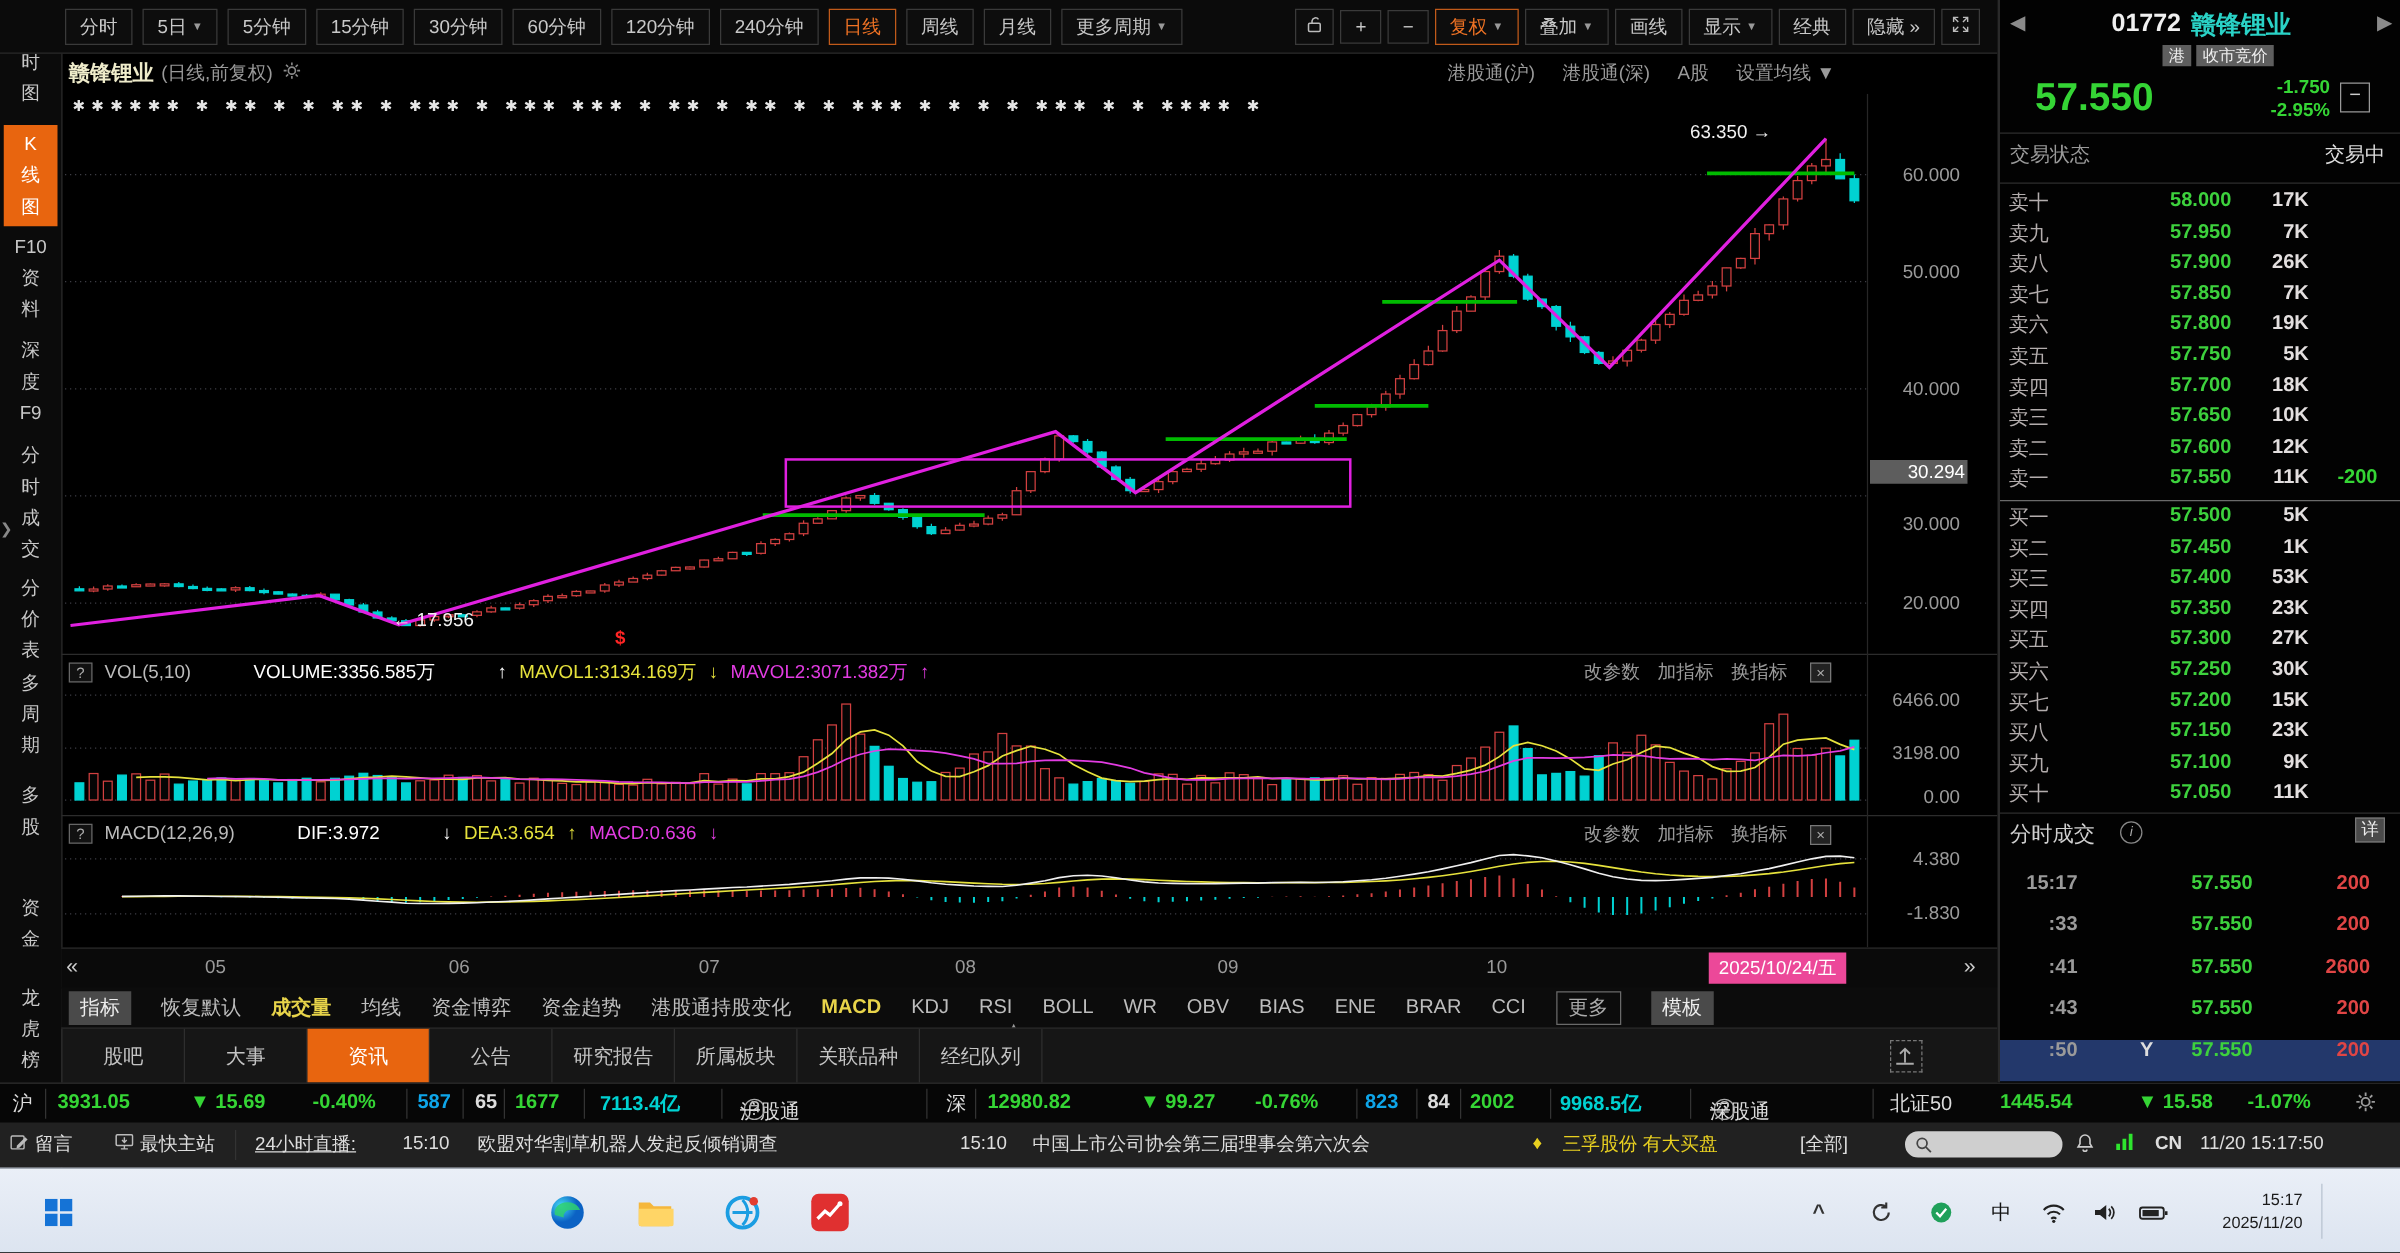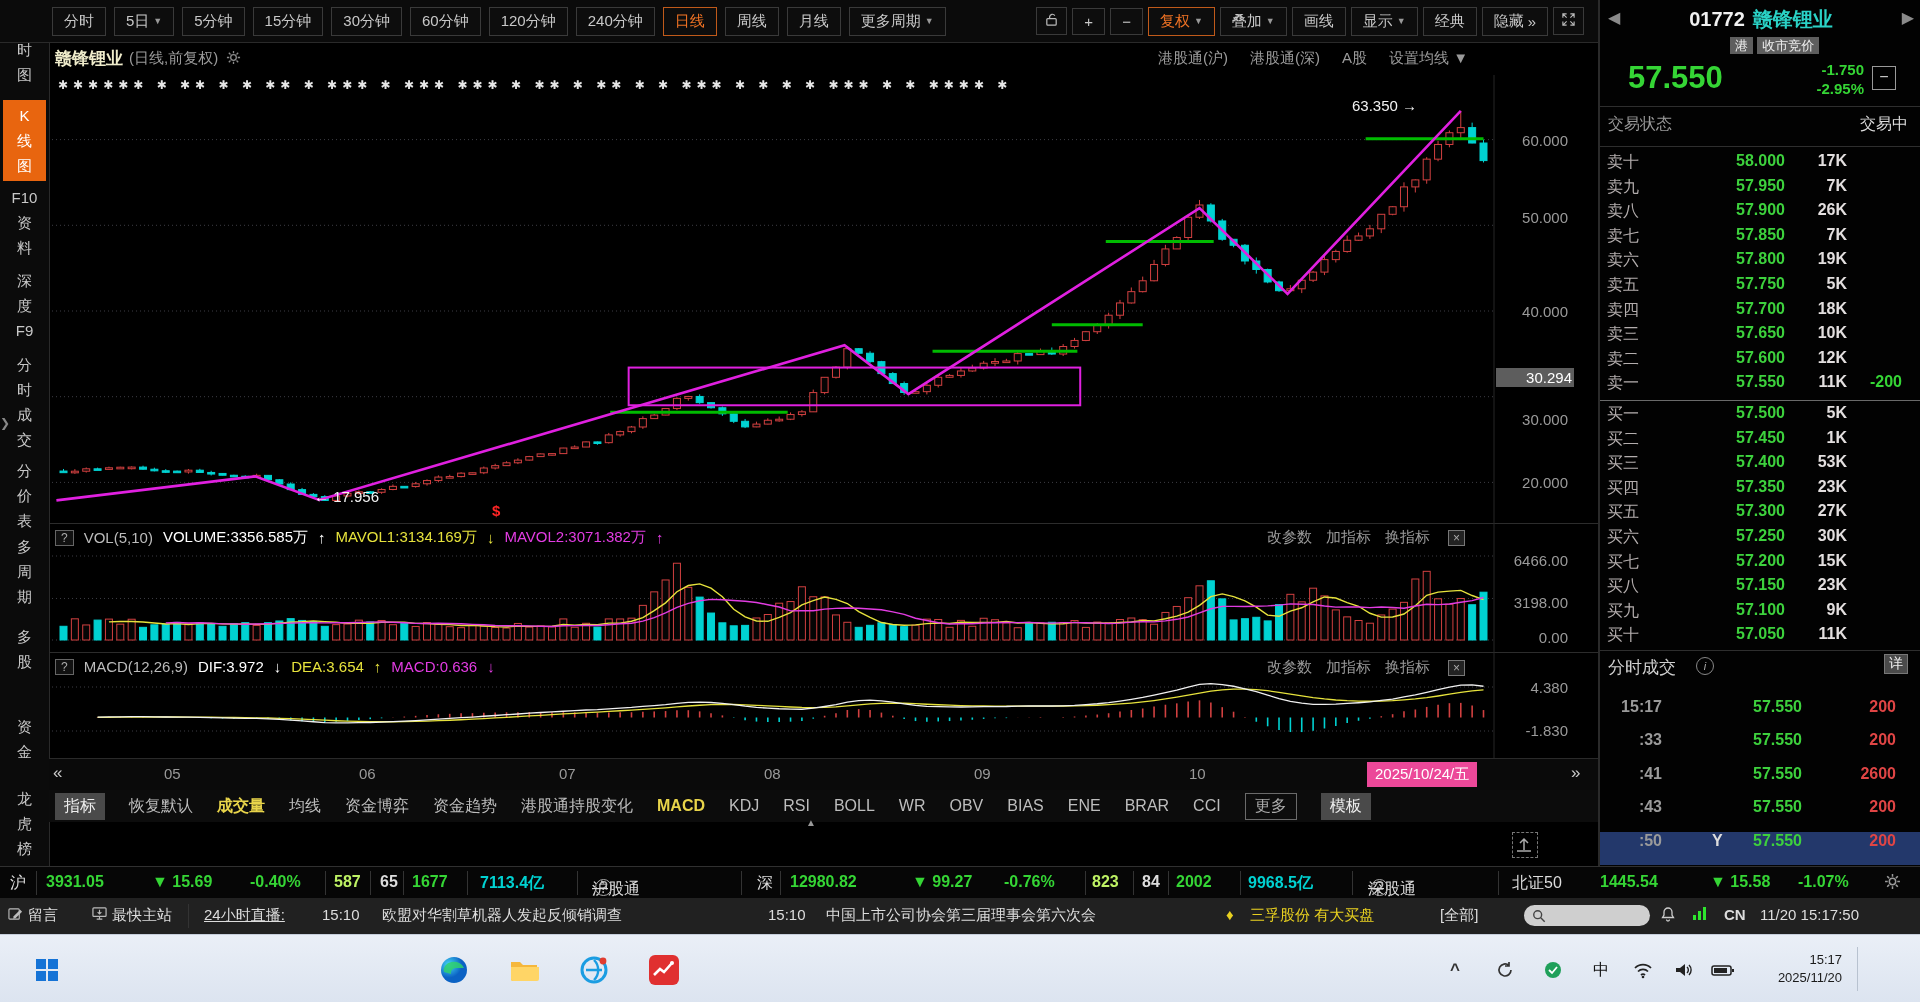--- a/index.html
+++ b/index.html
@@ -27,21 +27,21 @@
            letter-spacing:5px;white-space:nowrap;overflow:hidden;}
   
   .ylab{position:absolute;width:72px;text-align:right;color:#9a9a9a;font-size:15px;}
   .ytag{position:absolute;width:76px;text-align:right;color:#fff;background:#5d5d5d;font-size:15px;
         padding:1px 2px 1px 0;}
   .annot{position:absolute;color:#f2f2f2;font-size:15px;white-space:nowrap;}
   
   .ind-header{position:absolute;left:55px;display:flex;align-items:center;gap:10px;font-size:15px;}
   .qbox{border:1px solid #666;color:#aaa;font-size:12px;padding:0px 5px;background:#111;}
   .ind-name{color:#bbb;}
-  .wv{color:#fff;} .yv{color:#e6e23c;} .mv{color:#e23ce2;}
+  .wv{color:#fff;margin-left:40px;} .yv{color:#e6e23c;} .mv{color:#e23ce2;}
   .ind-ctrl{position:absolute;display:flex;gap:14px;color:#9a9a9a;font-size:15px;align-items:center;}
   .xbox{border:1px solid #777;color:#aaa;font-size:12px;padding:0 4px;margin-left:4px;background:#222;}
   
   #xaxis{position:absolute;left:49px;top:758px;width:1549px;height:32px;background:#0a0a0a;
          border-top:1px solid #2a2a2a;border-bottom:1px solid #2a2a2a;}
   .month{position:absolute;top:6px;color:#9a9a9a;font-size:15px;}
   #xdate{position:absolute;left:1318px;top:3px;background:#ec4899;color:#fff;padding:3px 8px;font-size:15px;}
   #xback{position:absolute;left:4px;top:4px;color:#ccc;font-size:17px;}
   #xfwd{position:absolute;left:1522px;top:4px;color:#ccc;font-size:17px;}
   
@@ -55,21 +55,21 @@
   #content-tabs{position:absolute;left:49px;top:822px;width:1549px;height:44px;background:#161616;
                 border-top:1px solid #2a2a2a;display:flex;align-items:stretch;}
   .ctab{width:97px;display:flex;align-items:center;justify-content:center;color:#c4c4c4;
         font-size:16px;border-right:1px solid #2e2e2e;}
   .ctab:first-child{border-left:1px solid #2e2e2e;}
   .ctab.on{background:#e8650f;color:#fff;}
   
   #indexbar{position:absolute;left:0;top:866px;width:1920px;height:32px;background:#060606;
             border-top:1px solid #303030;}
   #indexbar span{position:absolute;top:6px;font-size:16px;white-space:nowrap;}
-  .g{color:#35d535;} .r{color:#bef264;} .w{color:#ddd;} .c{color:#00d2d2;} .b{font-weight:bold;}
+  .g{color:#35d535;} .r{color:#0ea5e9;} .w{color:#ddd;} .c{color:#00d2d2;} .b{font-weight:bold;}
   .isep{position:absolute;top:4px;width:1px;height:24px;background:#333;}
   #newsbar{position:absolute;left:0;top:898px;width:1920px;height:36px;background:#212121;}
   #newsbar span{position:absolute;top:8px;font-size:15px;white-space:nowrap;}
   .qcirc{display:inline-block;width:15px;height:15px;border:1px solid #aaa;border-radius:50%;
          text-align:center;line-height:15px;font-size:11px;color:#bbb;}
   
   #panel{position:absolute;left:1598px;top:0;width:322px;height:866px;background:#020202;
          border-left:2px solid #2a2a2a;}
   #p-header{position:absolute;left:0;top:6px;width:322px;display:flex;align-items:center;justify-content:center;gap:8px;}
   #p-code{color:#f0f0f0;font-size:20px;font-weight:bold;}
@@ -898,20 +898,30 @@
       <span class="itab">OBV</span>
       <span class="itab">BIAS</span>
       <span class="itab">ENE</span>
       <span class="itab">BRAR</span>
       <span class="itab">CCI</span>
       <span class="itab outline">更多</span>
       <span class="itab box">模板</span>
     </div>
   <div class="abs" style="left:806px;top:817px;color:#999;font-size:10px;">▲</div>
 
+  <div id="content-tabs">
+      <div class="ctab">股吧</div>
+      <div class="ctab">大事</div>
+      <div class="ctab on">资讯</div>
+      <div class="ctab">公告</div>
+      <div class="ctab">研究报告</div>
+      <div class="ctab">所属板块</div>
+      <div class="ctab">关联品种</div>
+      <div class="ctab">经纪队列</div>
+    </div>
   <div class="abs" style="left:1512px;top:832px;width:24px;height:24px;border:1px dashed #777;">
     <svg width="22" height="22" viewBox="0 0 22 22">
         <path d="M11 17 V7 M7 10 l4 -4 4 4 M4 18 h14" stroke="#aaa" stroke-width="1.5" fill="none"></path>
       </svg>
   </div>
 
   <div id="indexbar">
       <span class="w" style="left: 10px;">沪</span>
       <span class="g b" style="left: 46px;">3931.05</span>
       <span class="g b" style="left: 152px;">▼ 15.69</span>

